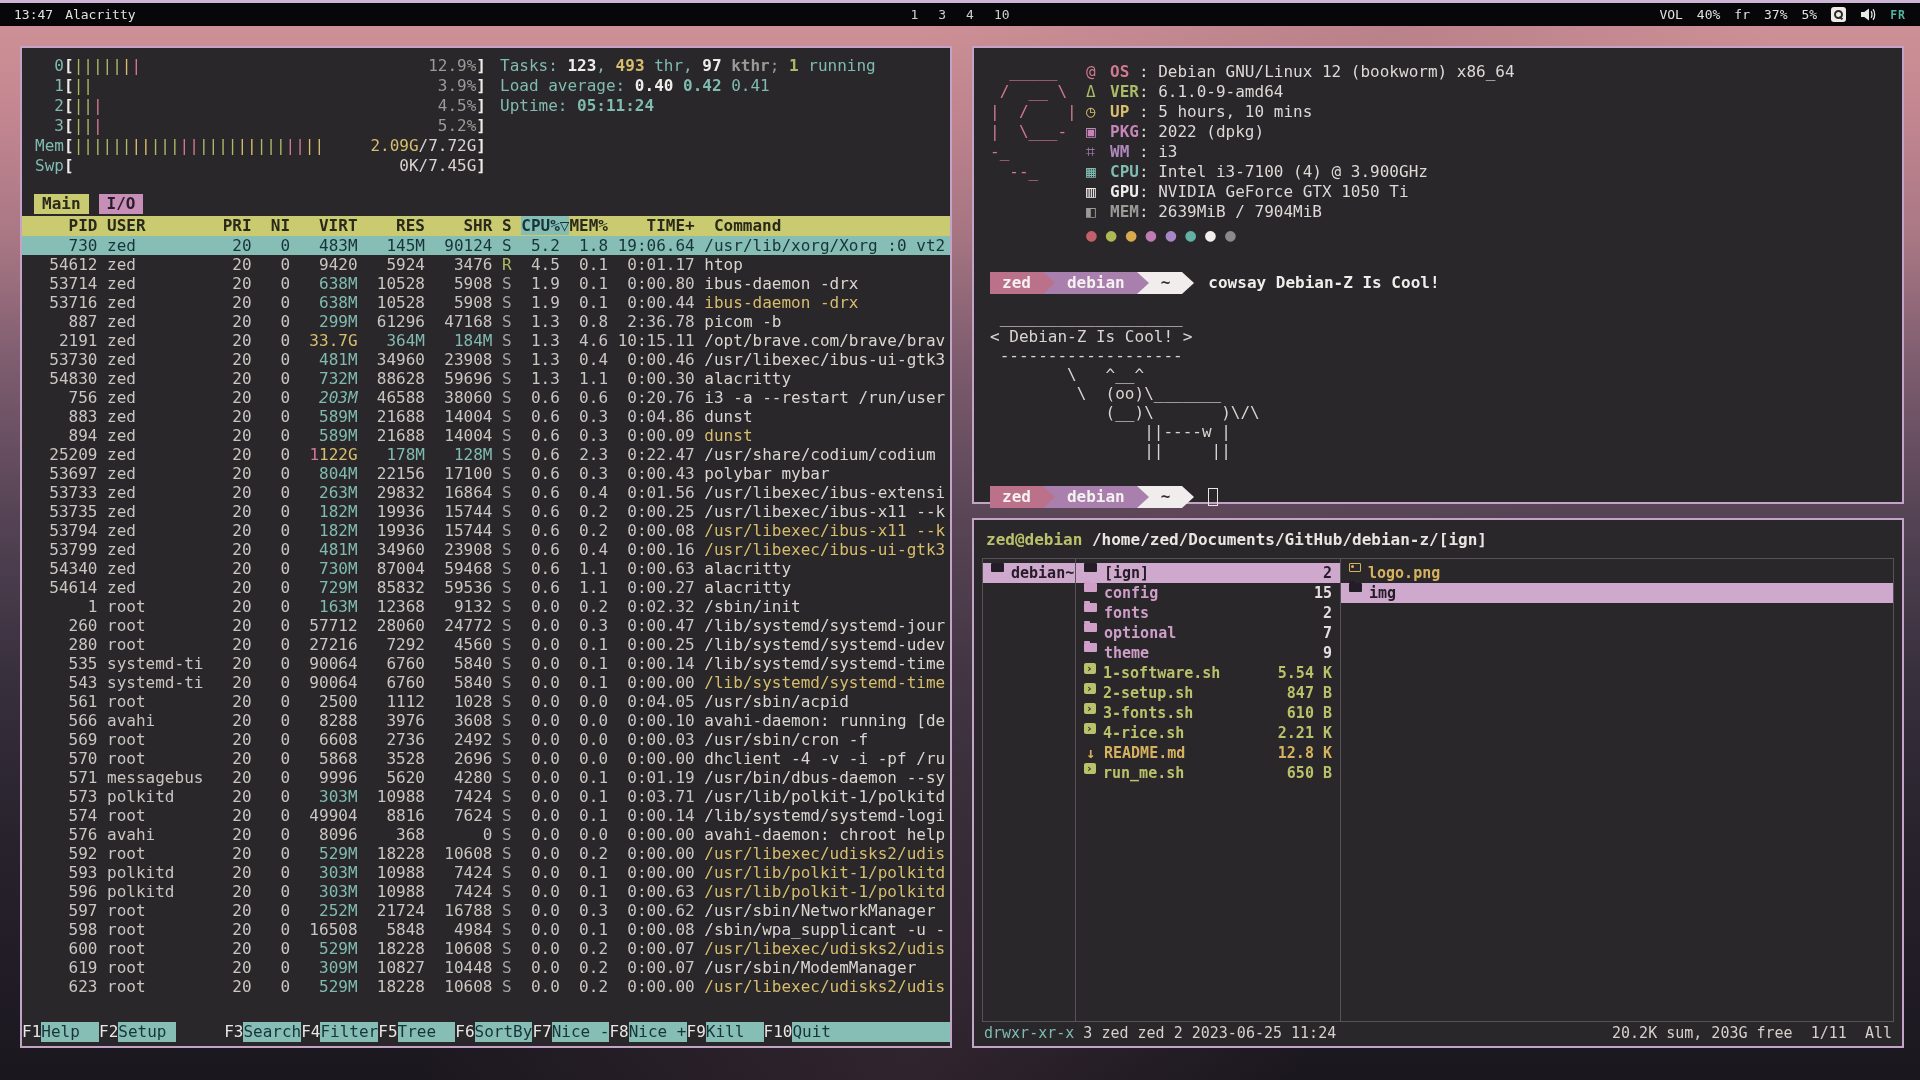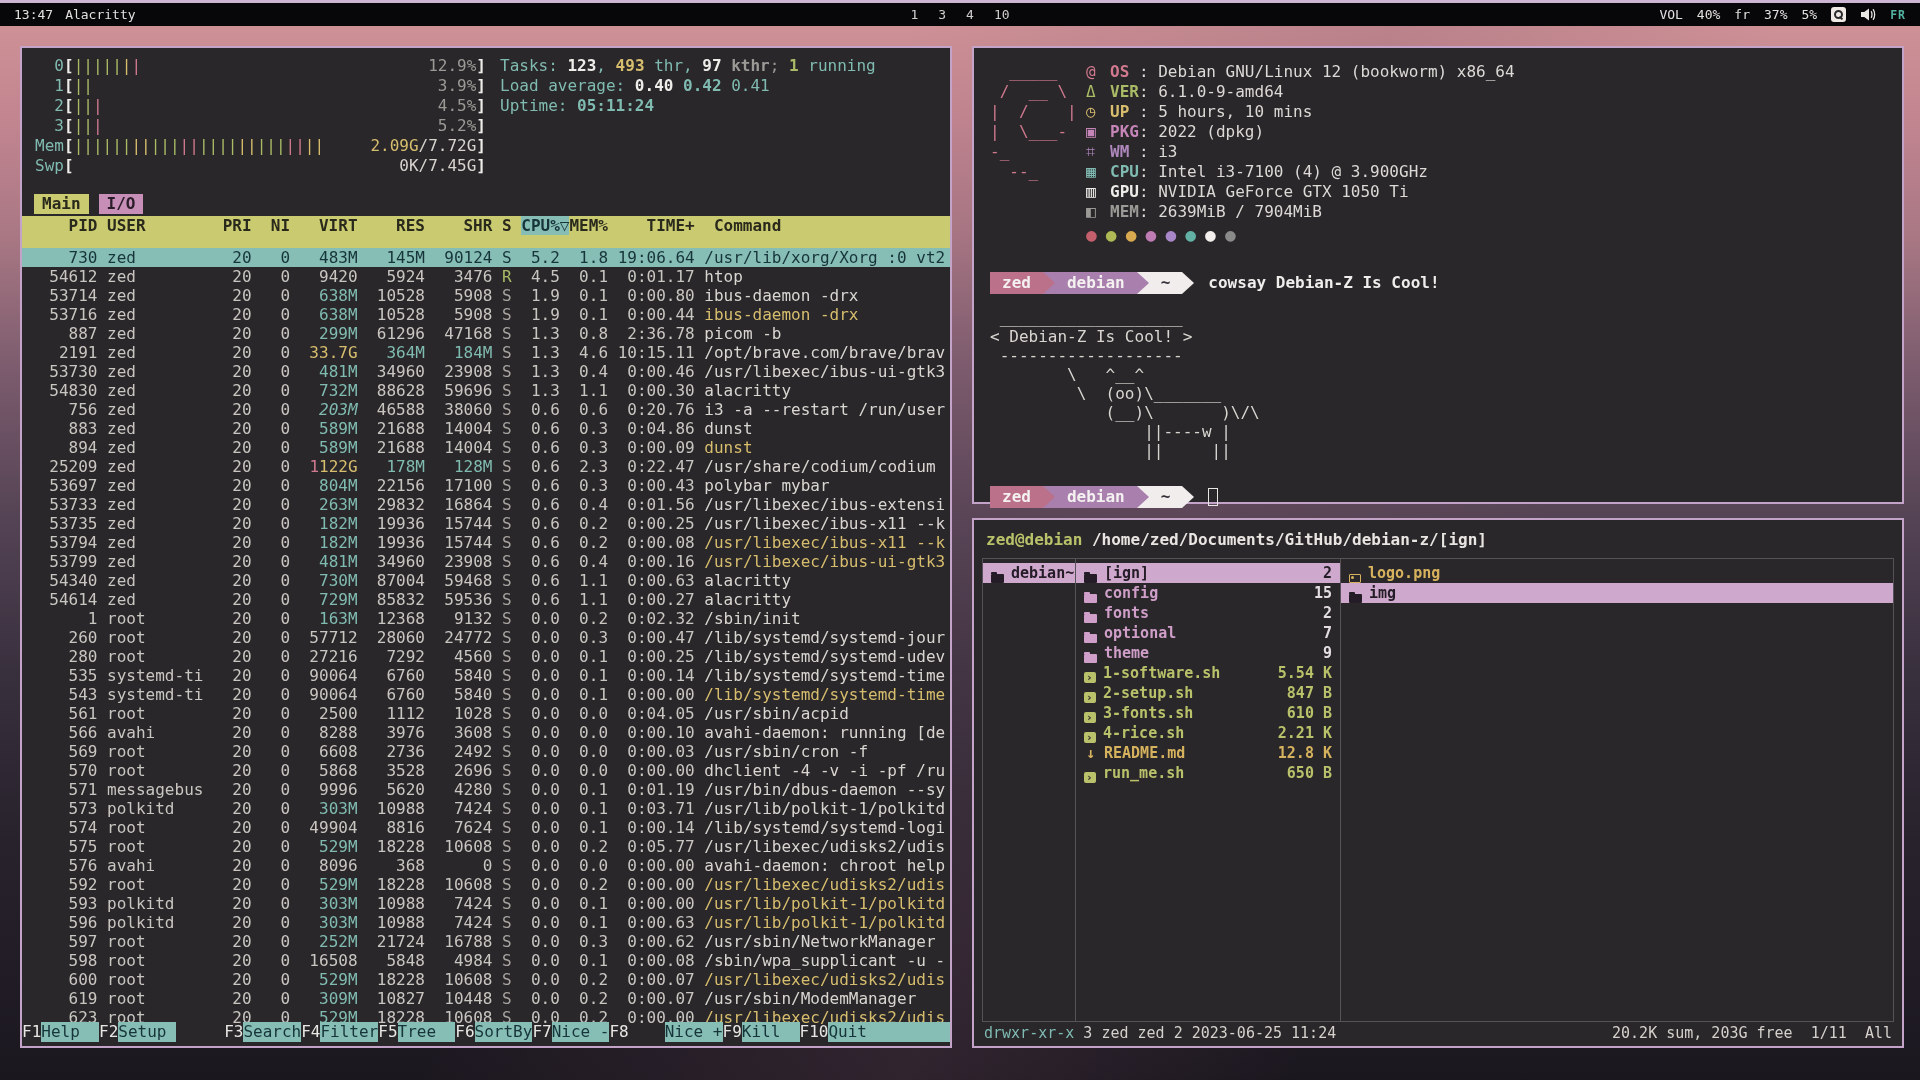--- a/index.html
+++ b/index.html
@@ -31,21 +31,21 @@
   #htop-content { position:absolute; inset:0; padding:8px 0 0 8px; font-size:16px; line-height:20px; color:#d7d3cf; overflow:hidden; }
   .meter { display:flex; width:456px; white-space:pre; }
   .mlab { width:34px; text-align:right; color:#80bbb1; }
   .mb { color:#efedea; font-weight:bold; }
   .mbody { flex:1; display:flex; justify-content:space-between; overflow:hidden; }
   #htop-tasks { position:absolute; left:478px; top:8px; white-space:pre; }
   .tabs { margin:18px 0 2px 4px; height:20px; display:flex; gap:10px; }
   .tab { padding:0 8px; font-weight:bold; }
   .tab-main { background:#caca70; color:#2a2a1c; }
   .tab-io   { background:#c78fb8; color:#2a1c28; }
-  .hdr { background:#caca70; color:#2a2a1c; font-weight:bold; white-space:pre; margin-left:-8px; padding-left:8px; height:32px; }
+  .hdr { background:#caca70; color:#2a2a1c; font-weight:bold; white-space:pre; margin-left:-8px; padding-left:8px; height:20px; }
   .hdr .sortcol { background:#86beb5; color:#17343a; }
   .prow { height:19px; line-height:19px; white-space:pre; margin-left:-8px; padding-left:8px; color:#c9c6c2; overflow:hidden; }
   .prow span.c-cmd { color:#d9d6d2; }
   .prow.sel { background:#86beb5; }
   .prow.sel span { color:#17343a !important; }
   .fbar { position:absolute; left:0; right:0; bottom:4px; height:20px; display:flex; font-size:16px; line-height:20px; overflow:hidden; }
   .fkey { color:#e9e7e4; white-space:pre; }
   .flab { background:#86beb5; color:#17343a; white-space:pre; }
   .ffill { flex:1; background:#86beb5; }
   
@@ -64,21 +64,21 @@
   .cowsay { margin-top:14px; font-family:inherit; font-size:16px; line-height:19px; white-space:pre; color:#d9d6d2; }
   .cursor { display:inline-block; width:10px; height:18px; border:1.5px solid #e8e6e3; margin-left:14px; }
   
   #ranger-title { padding:10px 12px 0 12px; font-size:16px; font-weight:bold; white-space:pre; }
   .rt-user { color:#b9c26a; }
   .rt-path { color:#e8e5e2; }
   .rt-dir  { color:#e8e5e2; }
   #ranger-panel { position:absolute; left:8px; right:8px; top:38px; bottom:24px; border:1px solid #575257; }
   .vdiv { position:absolute; top:0; bottom:0; width:1px; background:#575257; }
   .rcol { position:absolute; top:4px; bottom:2px; overflow:hidden; }
-  .rrow { height:20px; line-height:20px; display:flex; align-items:flex-end; padding:0 8px; font-size:15px; font-weight:bold; }
+  .rrow { height:20px; line-height:20px; display:flex; align-items:flex-start; padding:0 8px; font-size:15px; font-weight:bold; }
   .rrow .rname { margin-left:7px; white-space:pre; }
   .rrow .rinfo { margin-left:auto; white-space:pre; }
   .rrow.sel { background:#cfa9cd; color:#241c26 !important; }
   .rrow.sel .rinfo { color:#241c26 !important; }
   .ic-folder { display:inline-block; width:13px; height:9px; background:currentColor; border-radius:1px; position:relative; flex:none; }
   .ic-folder::before { content:""; position:absolute; left:0; top:-2px; width:6px; height:2px; background:currentColor; border-radius:1px 1px 0 0; }
   .ic-script { display:inline-block; width:12px; height:11px; background:currentColor; border-radius:2px; position:relative; flex:none; }
   .ic-script::after { content:"›"; position:absolute; left:2px; top:-4px; color:#292729; font-size:11px; font-weight:bold; line-height:19px; }
   .ic-readme { display:inline-block; width:13px; text-align:center; flex:none; font-weight:bold; }
   .ic-image { display:inline-block; width:12px; height:9px; border:1.5px solid currentColor; border-radius:1px; position:relative; flex:none; }
@@ -158,21 +158,20 @@
         <div class="prow"><span>    280 </span><span>root       </span><span>  20 </span><span>  0 </span><span> 27216</span><span> </span><span>  7292</span><span> </span><span>  4560</span><span> </span><span style="color: rgb(168, 165, 161);">S</span><span>  0.0  0.1  0:00.25 </span><span class="c-cmd">/lib/systemd/systemd-udev</span></div>
         <div class="prow"><span>    535 </span><span>systemd-ti </span><span>  20 </span><span>  0 </span><span> 90064</span><span> </span><span>  6760</span><span> </span><span>  5840</span><span> </span><span style="color: rgb(168, 165, 161);">S</span><span>  0.0  0.1  0:00.14 </span><span class="c-cmd">/lib/systemd/systemd-time</span></div>
         <div class="prow"><span>    543 </span><span>systemd-ti </span><span>  20 </span><span>  0 </span><span> 90064</span><span> </span><span>  6760</span><span> </span><span>  5840</span><span> </span><span style="color: rgb(168, 165, 161);">S</span><span>  0.0  0.1  0:00.00 </span><span class="c-cmd" style="color: rgb(215, 189, 110);">/lib/systemd/systemd-time</span></div>
         <div class="prow"><span>    561 </span><span>root       </span><span>  20 </span><span>  0 </span><span>  2500</span><span> </span><span>  1112</span><span> </span><span>  1028</span><span> </span><span style="color: rgb(168, 165, 161);">S</span><span>  0.0  0.0  0:04.05 </span><span class="c-cmd">/usr/sbin/acpid</span></div>
         <div class="prow"><span>    566 </span><span>avahi      </span><span>  20 </span><span>  0 </span><span>  8288</span><span> </span><span>  3976</span><span> </span><span>  3608</span><span> </span><span style="color: rgb(168, 165, 161);">S</span><span>  0.0  0.0  0:00.10 </span><span class="c-cmd">avahi-daemon: running [de</span></div>
         <div class="prow"><span>    569 </span><span>root       </span><span>  20 </span><span>  0 </span><span>  6608</span><span> </span><span>  2736</span><span> </span><span>  2492</span><span> </span><span style="color: rgb(168, 165, 161);">S</span><span>  0.0  0.0  0:00.03 </span><span class="c-cmd">/usr/sbin/cron -f</span></div>
         <div class="prow"><span>    570 </span><span>root       </span><span>  20 </span><span>  0 </span><span>  5868</span><span> </span><span>  3528</span><span> </span><span>  2696</span><span> </span><span style="color: rgb(168, 165, 161);">S</span><span>  0.0  0.0  0:00.00 </span><span class="c-cmd">dhclient -4 -v -i -pf /ru</span></div>
         <div class="prow"><span>    571 </span><span>messagebus </span><span>  20 </span><span>  0 </span><span>  9996</span><span> </span><span>  5620</span><span> </span><span>  4280</span><span> </span><span style="color: rgb(168, 165, 161);">S</span><span>  0.0  0.1  0:01.19 </span><span class="c-cmd">/usr/bin/dbus-daemon --sy</span></div>
         <div class="prow"><span>    573 </span><span>polkitd    </span><span>  20 </span><span>  0 </span><span style="color: rgb(128, 187, 177);">  303M</span><span> </span><span> 10988</span><span> </span><span>  7424</span><span> </span><span style="color: rgb(168, 165, 161);">S</span><span>  0.0  0.1  0:03.71 </span><span class="c-cmd">/usr/lib/polkit-1/polkitd</span></div>
         <div class="prow"><span>    574 </span><span>root       </span><span>  20 </span><span>  0 </span><span> 49904</span><span> </span><span>  8816</span><span> </span><span>  7624</span><span> </span><span style="color: rgb(168, 165, 161);">S</span><span>  0.0  0.1  0:00.14 </span><span class="c-cmd">/lib/systemd/systemd-logi</span></div>
-        <div class="prow"><span>    575 </span><span>root       </span><span>  20 </span><span>  0 </span><span style="color: rgb(128, 187, 177);">  529M</span><span> </span><span> 18228</span><span> </span><span> 10608</span><span> </span><span style="color: rgb(168, 165, 161);">S</span><span>  0.0  0.2  0:05.77 </span><span class="c-cmd">/usr/libexec/udisks2/udis</span></div>
         <div class="prow"><span>    576 </span><span>avahi      </span><span>  20 </span><span>  0 </span><span>  8096</span><span> </span><span>   368</span><span> </span><span>     0</span><span> </span><span style="color: rgb(168, 165, 161);">S</span><span>  0.0  0.0  0:00.00 </span><span class="c-cmd">avahi-daemon: chroot help</span></div>
         <div class="prow"><span>    592 </span><span>root       </span><span>  20 </span><span>  0 </span><span style="color: rgb(128, 187, 177);">  529M</span><span> </span><span> 18228</span><span> </span><span> 10608</span><span> </span><span style="color: rgb(168, 165, 161);">S</span><span>  0.0  0.2  0:00.00 </span><span class="c-cmd" style="color: rgb(215, 189, 110);">/usr/libexec/udisks2/udis</span></div>
         <div class="prow"><span>    593 </span><span>polkitd    </span><span>  20 </span><span>  0 </span><span style="color: rgb(128, 187, 177);">  303M</span><span> </span><span> 10988</span><span> </span><span>  7424</span><span> </span><span style="color: rgb(168, 165, 161);">S</span><span>  0.0  0.1  0:00.00 </span><span class="c-cmd" style="color: rgb(215, 189, 110);">/usr/lib/polkit-1/polkitd</span></div>
         <div class="prow"><span>    596 </span><span>polkitd    </span><span>  20 </span><span>  0 </span><span style="color: rgb(128, 187, 177);">  303M</span><span> </span><span> 10988</span><span> </span><span>  7424</span><span> </span><span style="color: rgb(168, 165, 161);">S</span><span>  0.0  0.1  0:00.63 </span><span class="c-cmd" style="color: rgb(215, 189, 110);">/usr/lib/polkit-1/polkitd</span></div>
         <div class="prow"><span>    597 </span><span>root       </span><span>  20 </span><span>  0 </span><span style="color: rgb(128, 187, 177);">  252M</span><span> </span><span> 21724</span><span> </span><span> 16788</span><span> </span><span style="color: rgb(168, 165, 161);">S</span><span>  0.0  0.3  0:00.62 </span><span class="c-cmd">/usr/sbin/NetworkManager</span></div>
         <div class="prow"><span>    598 </span><span>root       </span><span>  20 </span><span>  0 </span><span> 16508</span><span> </span><span>  5848</span><span> </span><span>  4984</span><span> </span><span style="color: rgb(168, 165, 161);">S</span><span>  0.0  0.1  0:00.08 </span><span class="c-cmd">/sbin/wpa_supplicant -u -</span></div>
         <div class="prow"><span>    600 </span><span>root       </span><span>  20 </span><span>  0 </span><span style="color: rgb(128, 187, 177);">  529M</span><span> </span><span> 18228</span><span> </span><span> 10608</span><span> </span><span style="color: rgb(168, 165, 161);">S</span><span>  0.0  0.2  0:00.07 </span><span class="c-cmd" style="color: rgb(215, 189, 110);">/usr/libexec/udisks2/udis</span></div>
         <div class="prow"><span>    619 </span><span>root       </span><span>  20 </span><span>  0 </span><span style="color: rgb(128, 187, 177);">  309M</span><span> </span><span> 10827</span><span> </span><span> 10448</span><span> </span><span style="color: rgb(168, 165, 161);">S</span><span>  0.0  0.2  0:00.07 </span><span class="c-cmd">/usr/sbin/ModemManager</span></div>
         <div class="prow"><span>    623 </span><span>root       </span><span>  20 </span><span>  0 </span><span style="color: rgb(128, 187, 177);">  529M</span><span> </span><span> 18228</span><span> </span><span> 10608</span><span> </span><span style="color: rgb(168, 165, 161);">S</span><span>  0.0  0.2  0:00.00 </span><span class="c-cmd" style="color: rgb(215, 189, 110);">/usr/libexec/udisks2/udis</span></div>
       </div>
@@ -199,21 +198,21 @@
         <span class="flab">Tree  </span>
       </span>
       <span style="display: inline-flex;">
         <span class="fkey">F6</span>
         <span class="flab">SortBy</span>
       </span>
       <span style="display: inline-flex;">
         <span class="fkey">F7</span>
         <span class="flab">Nice -</span>
       </span>
-      <span style="display: inline-flex; gap: 36px;">
+      <span style="display: inline-flex;">
         <span class="fkey">F8</span>
         <span class="flab">Nice +</span>
       </span>
       <span style="display: inline-flex;">
         <span class="fkey">F9</span>
         <span class="flab">Kill  </span>
       </span>
       <span style="display: inline-flex;">
         <span class="fkey">F10</span>
         <span class="flab">Quit</span>

